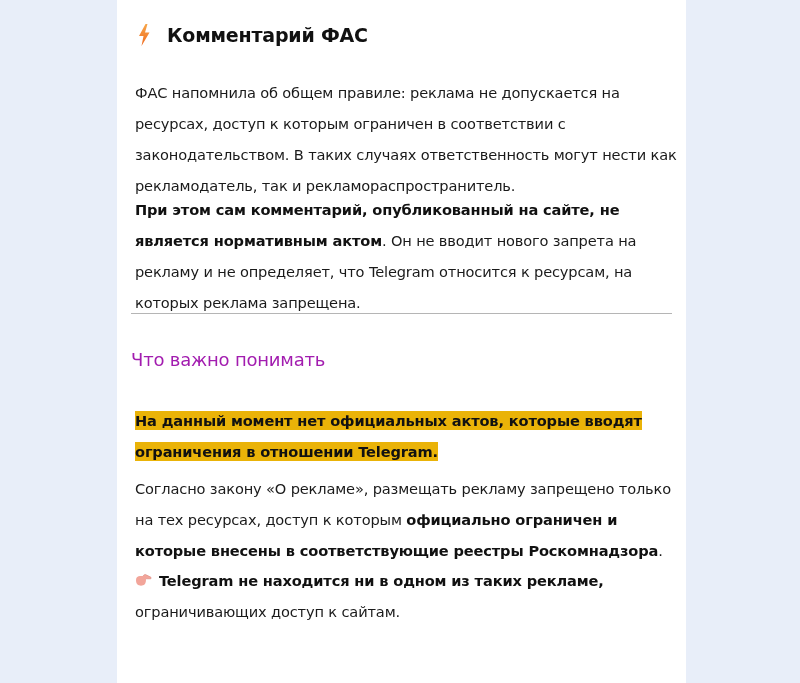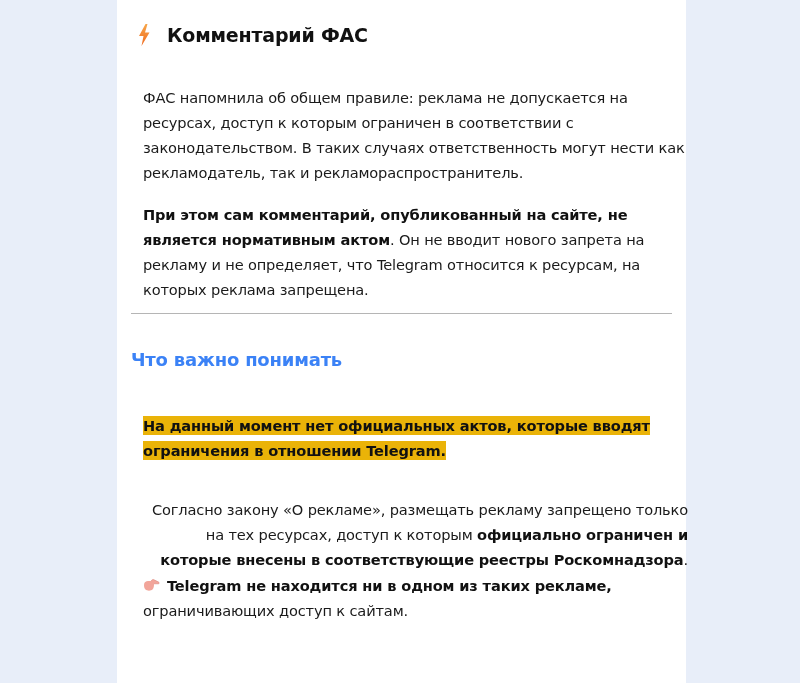--- a/index.html
+++ b/index.html
@@ -40,56 +40,56 @@
       display: inline-block;
       width: 14px;
       height: 22px;
       margin-right: 16px;
     }
     .para {
       position: absolute;
       left: 14px;
       width: 545px;
       font-size: 14.6px;
-      line-height: 25px;
-      margin: 12px;
+      line-height: 31px;
+      margin: 4px;
       color: #1a1a1a;
       letter-spacing: -0.15px;
     }
     .para b { font-weight: bold; color: #111; }
     .p1 { top: 73px; }
     .p2 { top: 190px; }
     .divider {
       position: absolute;
       left: 14px;
       width: 541px;
       top: 313px;
       height: 0;
       border-top: 1px solid #b5b5b5;
     }
     .h2 {
       position: absolute;
       left: 14px;
       top: 349px;
       margin: 0;
       font-size: 18px;
-      font-weight: bold;
-      color: #3b82f6;
+      font-weight: normal;
+      color: #a21caf;
       letter-spacing: -0.2px;
     }
     .p3 { top: 401px; }
     .hl {
       background: #eab308;
       font-weight: bold;
       color: #111;
       box-decoration-break: clone;
       -webkit-box-decoration-break: clone;
       padding: 1px 0;
     }
-    .p4 { top: 485px; text-align: right; }
+    .p4 { top: 469px; }
     .p5 { top: 561px; }
     .p6 { top: 628px; }
     .u {
       font-weight: bold;
       text-decoration: underline;
       text-underline-offset: 2px;
     }
     .finger {
       display: inline-block;
       width: 18px;

